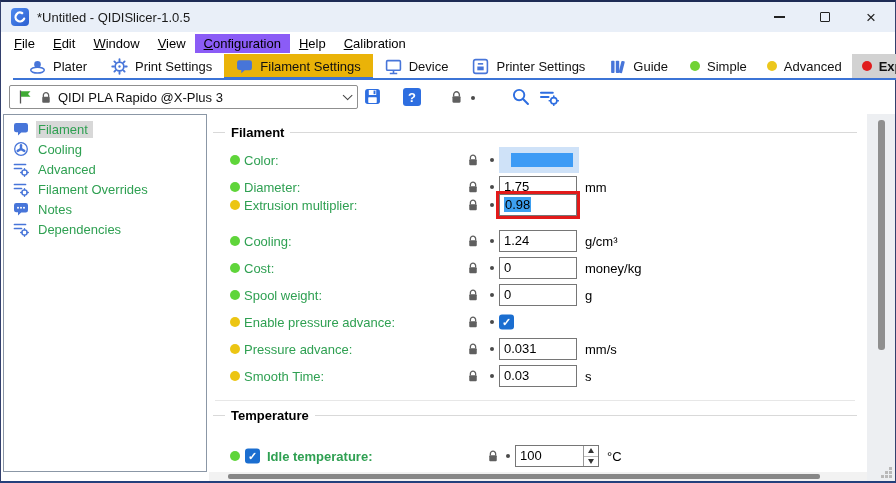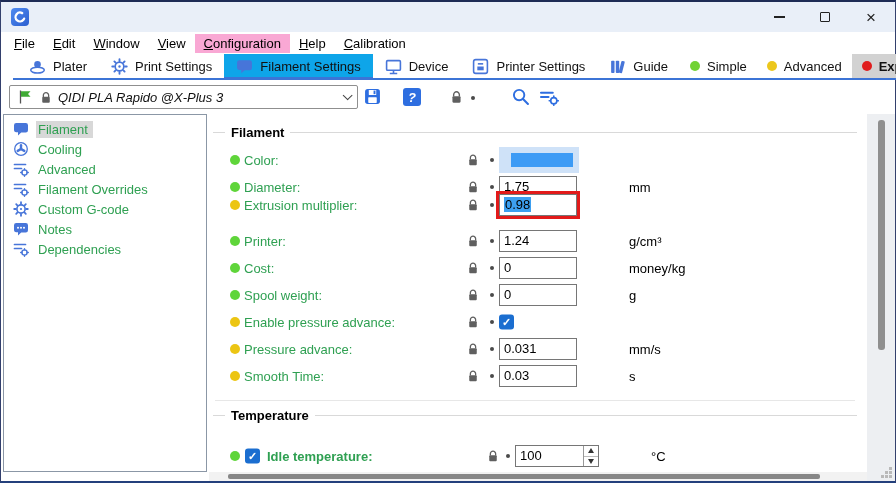--- a/index.html
+++ b/index.html
@@ -17,38 +17,38 @@
   .winbtn { position:absolute; top:0; width:46px; height:30px; display:flex; align-items:center; justify-content:center; }
   .winbtn.min { left:755px; } .winbtn.max { left:801px; } .winbtn.close { left:847px; }
   .glyph-min { width:11px; height:2px; background:#222; }
   .glyph-max { width:10px; height:10px; border:1.5px solid #222; border-radius:1px; }
   .glyph-close { font-size:17px; color:#222; line-height:1; }
 
   
   .menubar { position:absolute; left:0; top:30px; width:894px; height:22px; background:#fff;
     display:flex; align-items:center; padding-left:4px; font-size:13px; color:#000; }
   .menu-item { padding:2px 9px; white-space:nowrap; }
-  .menu-item.hl { background:#f9a8d4; }
+  .menu-item.hl { background:#8b5cf6; }
   u { text-decoration:underline; }
 
   
   .tabbar { position:absolute; left:12px; top:52px; width:894px; height:26px; background:#fff;
     border-bottom:2px solid #3c74d6; display:flex; align-items:center; padding-left:4px; font-size:13px; color:#111; }
   .tab { display:flex; align-items:center; gap:7px; padding:0 12px; height:24px; position:relative; white-space:nowrap; }
   .tab .ticon { color:#4775d9; }
-  .tab.selected { background:#0ea5e9; }
+  .tab.selected { background:#eab308; }
   .tab.selected::after { content:""; position:absolute; left:0; right:0; bottom:-2px; height:3px; background:#3c74d6; }
   .modes { margin-left:auto; display:flex; align-items:center; height:24px; }
   .mode { display:flex; align-items:center; gap:7px; padding:0 10px; height:24px; white-space:nowrap; }
   .mode-dot { width:10px; height:10px; border-radius:50%; }
   .dot-simple { background:#72d235; } .dot-advanced { background:#ecc71c; } .dot-expert { background:#e01d1d; }
   .mode.selected { background:#d2d2d2; font-weight:bold; padding-right:15px; }
 
   
-  .toolbar { position:absolute; left:0; top:78px; width:728px; height:34px; background:#fff;font-style:italic; }
+  .toolbar { position:absolute; left:0; top:78px; width:728px; height:34px; background:#fff; }
   .combo { position:absolute; left:8px; top:5px; width:349px; height:24px; border:1px solid #8f8f8f; border-radius:2px;
     background:#fff; display:flex; align-items:center; gap:6px; padding:0 8px; font-size:13px; color:#111; }
   .chev { margin-left:auto; width:7px; height:7px; border-right:1.6px solid #444; border-bottom:1.6px solid #444;
     transform:rotate(45deg) translateY(-3px); }
   .tool-icon { position:absolute; top:8px; }
   .tool-icon.save { left:363px; color:#2e6ee0; }
   .tool-icon.help { left:402px; width:18px; height:18px; background:#2e6ee0; border-radius:3px; color:#fff;
     font-weight:bold; font-size:13px; display:flex; align-items:center; justify-content:center; }
   .tool-icon.lockt { left:449px; top:10px; color:#5f5f5f; }
   .tb-bullet { position:absolute; left:470px; top:16px; width:4px; height:4px; border-radius:50%; background:#4a4a4a; }
@@ -71,21 +71,21 @@
   .sep { position:absolute; left:6px; right:12px; height:1px; background:#e7e7e7; }
 
   .row { position:absolute; left:0; width:100%; height:22px; }
   .dot { position:absolute; left:21px; top:50%; transform:translateY(-50%); width:10px; height:10px; border-radius:50%; }
   .dot.g { background:#5fd53a; } .dot.y { background:#ecc513; }
   .olabel { position:absolute; left:35px; top:50%; transform:translateY(-50%); color:#2fa052; white-space:nowrap; }
   .lock { position:absolute; left:258px; top:50%; transform:translateY(-50%); color:#5f5f5f; }
   .bullet { position:absolute; left:281px; top:50%; transform:translateY(-50%); width:4px; height:4px; border-radius:50%; background:#4a4a4a; }
   .field { position:absolute; left:290px; top:0; width:78px; height:22px; border:1px solid #767676; background:#fff;
     padding:0 4px; line-height:20px; font-size:13px; color:#000; }
-  .unit { position:absolute; left:376px; top:50%; transform:translateY(-50%); white-space:nowrap;margin-left:44px; }
+  .unit { position:absolute; left:376px; top:50%; transform:translateY(-50%); white-space:nowrap; }
   .field.focus-red { outline:3px solid #e21a1a; }
   .selhl { background:#3d9ff0; color:#000; padding:0 1px; }
 
   .swatch-outer { position:absolute; left:290px; top:0; width:80px; height:26px; background:#cfe2f8; }
   .swatch-inner { position:absolute; left:12px; top:6px; width:62px; height:14px; background:#3d9bf5; }
 
   .checkbox { position:absolute; top:50%; transform:translateY(-50%); width:15px; height:15px; background:#1b6ed0;
     border-radius:3px; color:#fff; font-size:11px; font-weight:bold; display:flex; align-items:center; justify-content:center; }
   .checkbox::after { content:"\2713"; }
   .cb-field { left:290px; }
@@ -200,20 +200,21 @@
 </svg>
 
 <div class="window">
 
   <div class="titlebar">
     <div class="appicon">
         <svg width="16" height="16">
           <use href="#i-swirl"></use>
         </svg>
       </div>
+    <div class="title-text">*Untitled - QIDISlicer-1.0.5</div>
     <div class="winbtn min">
         <div class="glyph-min"></div>
       </div>
     <div class="winbtn max">
         <div class="glyph-max"></div>
       </div>
     <div class="winbtn close">
         <div class="glyph-close">×</div>
       </div>
   </div>
@@ -363,28 +364,20 @@
       <span class="sicon">
           <svg width="16" height="16">
             <use href="#i-listgear"></use>
           </svg>
         </span>
       <span class="slabel">Filament Overrides</span>
     </div>
     <div class="side-item">
       <span class="sicon">
           <svg width="16" height="16">
-            <use href="#i-gear"></use>
-          </svg>
-        </span>
-      <span class="slabel">Custom G-code</span>
-    </div>
-    <div class="side-item">
-      <span class="sicon">
-          <svg width="16" height="16">
             <use href="#i-chatdots"></use>
           </svg>
         </span>
       <span class="slabel">Notes</span>
     </div>
     <div class="side-item">
       <span class="sicon">
           <svg width="16" height="16">
             <use href="#i-listgear"></use>
           </svg>
@@ -435,21 +428,21 @@
           <svg width="12" height="13">
             <use href="#i-lock"></use>
           </svg>
         </span>
       <span class="bullet"></span>
       <div class="field focus-red"><span class="selhl">0.98</span></div>
     </div>
 
     <div class="row" style="top:116px">
       <span class="dot g"></span>
-      <span class="olabel">Printer:</span>
+      <span class="olabel">Cooling:</span>
       <span class="lock">
           <svg width="12" height="13">
             <use href="#i-lock"></use>
           </svg>
         </span>
       <span class="bullet"></span>
       <div class="field"><span>1.24</span></div>
       <span class="unit">g/cm³</span>
     </div>
 

